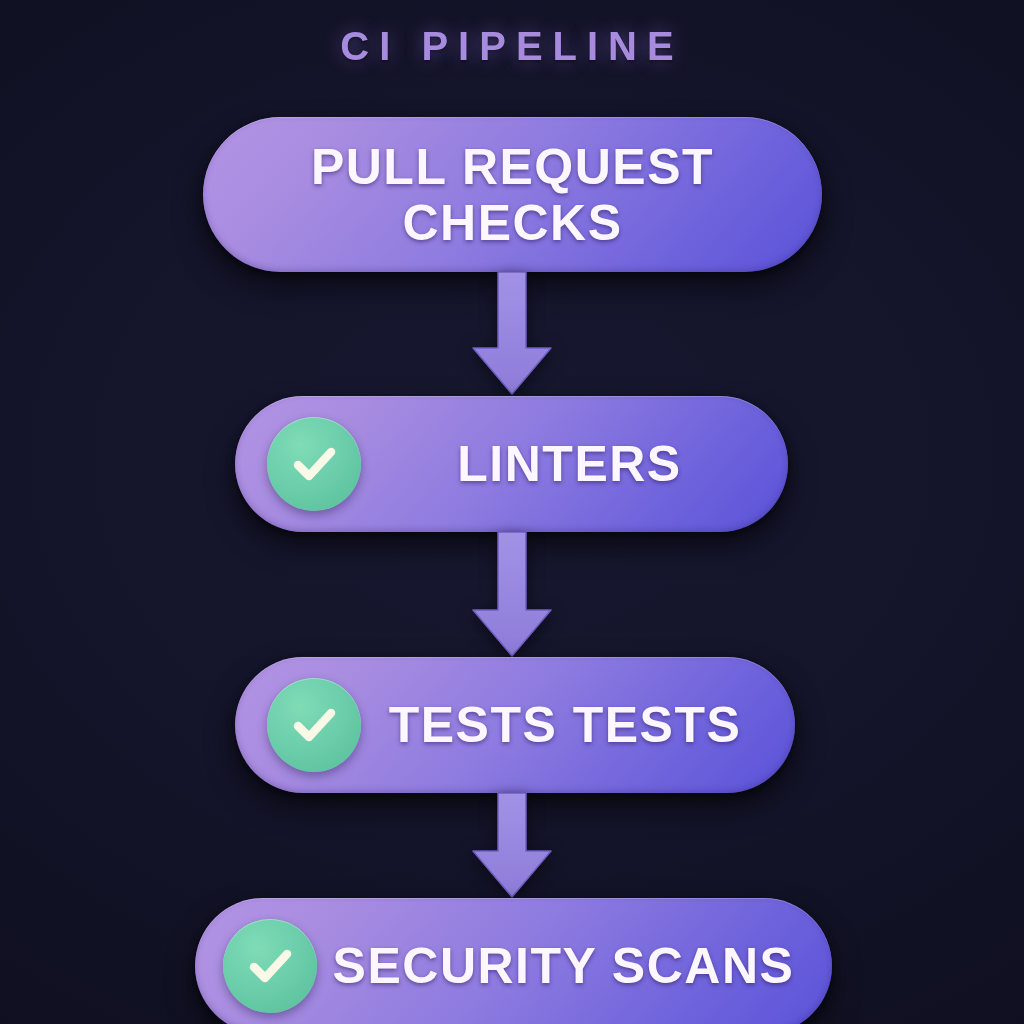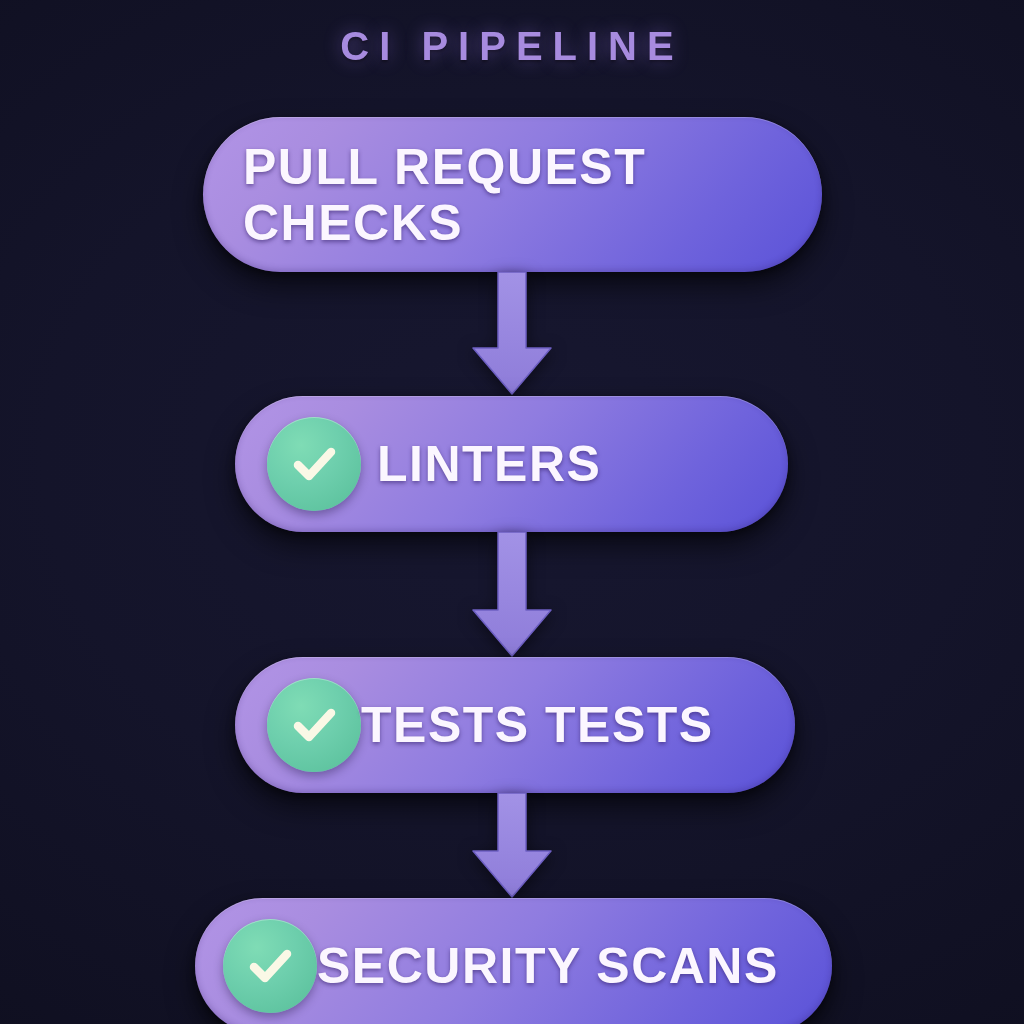--- a/index.html
+++ b/index.html
@@ -49,21 +49,21 @@
         #6f63dc 78%,
         #5a52d8 100%);
     box-shadow:
       0 14px 28px rgba(0,0,0,0.55),
       0 3px 9px rgba(0,0,0,0.45),
       inset 0 1px 0 rgba(255,255,255,0.22),
       inset 0 -2px 6px rgba(40,20,90,0.25);
   }
   .node-label {
     flex: 1;
-    text-align: left;
+    text-align: center;
     color: #fbf6ff;
     font-weight: bold;
     letter-spacing: 1.5px;
     line-height: 1.12;
     text-shadow: 0 2px 4px rgba(45,25,95,0.55);
   }
 
   #node-1 {
     left: 203px; top: 117px;
     width: 619px; height: 155px;

